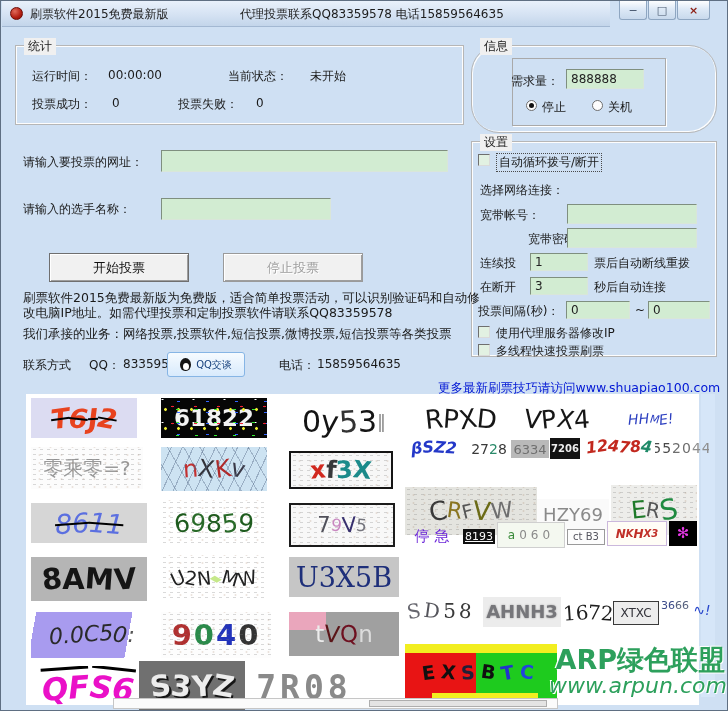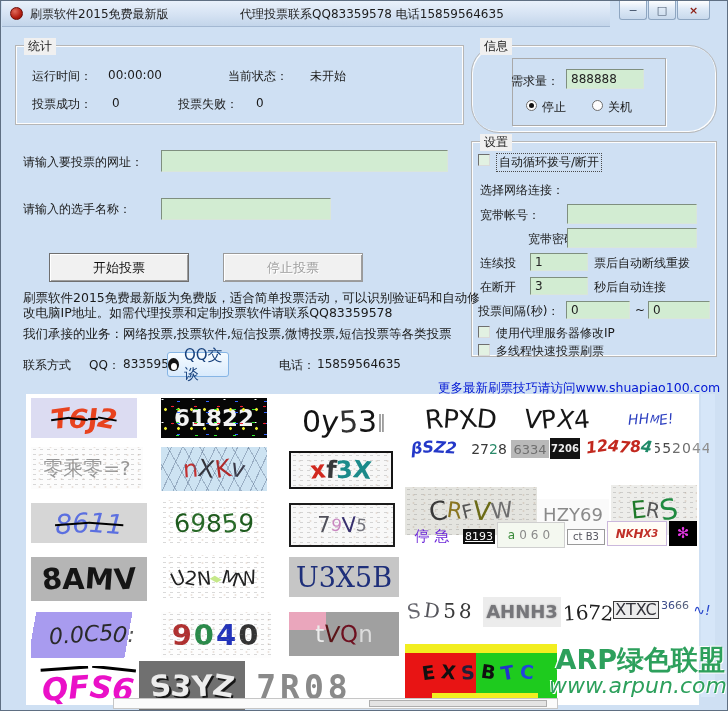--- a/index.html
+++ b/index.html
@@ -21,21 +21,21 @@
   .sunkenpanel{position:absolute;border:1px solid #a9a9a9;box-shadow:1px 1px 0 #fff;}
   .radio{position:absolute;width:11px;height:11px;border-radius:50%;background:#fdfdfd;border:1px solid #6e6e6e;box-sizing:border-box;}
   .radio.checked::after{content:"";position:absolute;left:2px;top:2px;width:5px;height:5px;border-radius:50%;background:#101010;}
   .cb{position:absolute;width:12px;height:12px;background:#e2f1e2;border:1px solid;border-color:#6f6f6f #dadada #dadada #6f6f6f;box-sizing:border-box;}
   .focus-dotted{border:1px dotted #4a4a4a;padding:0 2px;}
   .combo{position:absolute;background:#d2ecd2;border:1px solid #7d8d9d;box-sizing:border-box;}
   .combo-text{position:absolute;left:4px;top:2px;font-size:12px;color:#2a2a2a;white-space:nowrap;}
   .combo-btn{position:absolute;right:1px;top:1px;bottom:1px;width:17px;background:linear-gradient(#fafafa,#d8d8d8);border:1px solid #9a9a9a;display:flex;align-items:center;justify-content:center;font-size:7px;color:#3a3a3a;}
   .btn3d{position:absolute;background:#f1f1f1;border:1px solid #6f6f6f;box-shadow:inset 1px 1px 0 #ffffff,inset -1px -1px 0 #9e9e9e;box-sizing:border-box;display:flex;align-items:center;justify-content:center;font-size:13px;color:#111;font-family:"DejaVu Sans",sans-serif;}
   .btn3d.disabled{color:#9d9d9d;text-shadow:1px 1px 0 #fff;border-color:#9a9a9a;}
-  #qq-btn{position:absolute;left:166px;top:351px;width:62px;height:25px;background:linear-gradient(#f6fbff,#d8eafc);border:1px solid #86b5e5;border-radius:3px;box-sizing:border-box;display:flex;align-items:center;justify-content:center;gap:5px;font-size:15px;color:#16407c;}
+  #qq-btn{position:absolute;left:166px;top:351px;width:78px;height:25px;background:linear-gradient(#f6fbff,#d8eafc);border:1px solid #86b5e5;border-radius:3px;box-sizing:border-box;display:flex;align-items:center;justify-content:center;gap:5px;font-size:10px;color:#16407c;}
   .penguin{width:11px;height:13px;background:#141414;border-radius:50% 50% 46% 46%;position:relative;flex:0 0 auto;}
   .penguin::after{content:"";position:absolute;left:2.5px;top:5px;width:6px;height:7px;border-radius:50%;background:#fff;}
   #promo-link{position:absolute;left:437px;top:379px;font-size:12.5px;color:#0016d4;white-space:nowrap;}
   
   #captcha-panel{position:absolute;left:25px;top:393px;width:673px;height:311px;background:#ffffff;}
   #right-strip{position:absolute;left:700px;top:393px;width:14px;height:303px;background:#d6e6f8;}
   #captcha-layer{position:absolute;left:0;top:0;width:728px;height:711px;pointer-events:none;}
   .captcha{position:absolute;display:flex;align-items:center;justify-content:center;overflow:hidden;font-family:"DejaVu Sans",sans-serif;box-sizing:border-box;}
   .captcha span{display:inline-block;line-height:1;}
   .noise::before{content:"";position:absolute;inset:0;background-image:radial-gradient(#e23 1px,transparent 1.4px),radial-gradient(#3e3 1px,transparent 1.4px),radial-gradient(#36f 1px,transparent 1.4px),radial-gradient(#ee3 1px,transparent 1.4px),radial-gradient(#fff 0.8px,transparent 1.2px);background-size:23px 17px,19px 13px,29px 11px,13px 19px,31px 23px;background-position:0 0,7px 5px,3px 9px,11px 2px,17px 13px;}
@@ -298,21 +298,21 @@
         <span style="color: rgb(58, 58, 58);">5</span>
         <span style="color: rgb(58, 58, 58); transform: rotate(4deg);">8</span>
       </div>
       <div class="captcha" style="left: 482px; top: 596px; width: 78px; height: 30px; background: rgb(236, 236, 236); font-size: 18px; font-weight: bold; text-shadow: rgb(153, 153, 153) 0px 0px 2px;">
         <span style="color: rgb(118, 118, 122);">AHNH3</span>
       </div>
       <div class="captcha" style="left: 562px; top: 598px; width: 50px; height: 28px; font-size: 20px; font-family: &quot;DejaVu Serif&quot;, serif;">
         <span style="color: rgb(31, 31, 31); transform: rotate(-4deg);">16</span>
         <span style="color: rgb(31, 31, 31); transform: rotate(4deg);">72</span>
       </div>
-      <div class="captcha" style="left: 612px; top: 600px; width: 46px; height: 18px; background: rgb(237, 237, 237); border: 1px solid rgb(58, 58, 58); font-size: 16px;">
+      <div class="captcha" style="left: 612px; top: 600px; width: 46px; height: 24px; background: rgb(237, 237, 237); border: 1px solid rgb(58, 58, 58); font-size: 12px;">
         <span style="color: rgb(51, 51, 58);">XTXC</span>
       </div>
       <div class="captcha" style="left: 658px; top: 597px; width: 32px; height: 14px; font-size: 11px;">
         <span style="color: rgb(58, 74, 138);">36</span>
         <span style="color: rgb(85, 96, 126);">66</span>
       </div>
       <div class="captcha" style="left: 688px; top: 599px; width: 26px; height: 20px; font-size: 14px; font-style: italic;">
         <span style="color: rgb(42, 72, 204);">∿!</span>
       </div>
       <div class="captcha" style="left: 30px; top: 611px; width: 122px; height: 46px; background: linear-gradient(100deg, rgb(255, 255, 255) 4%, rgb(168, 155, 239) 4%, rgb(168, 155, 239) 78%, rgb(255, 255, 255) 78%); font-size: 22px; font-style: italic;">

